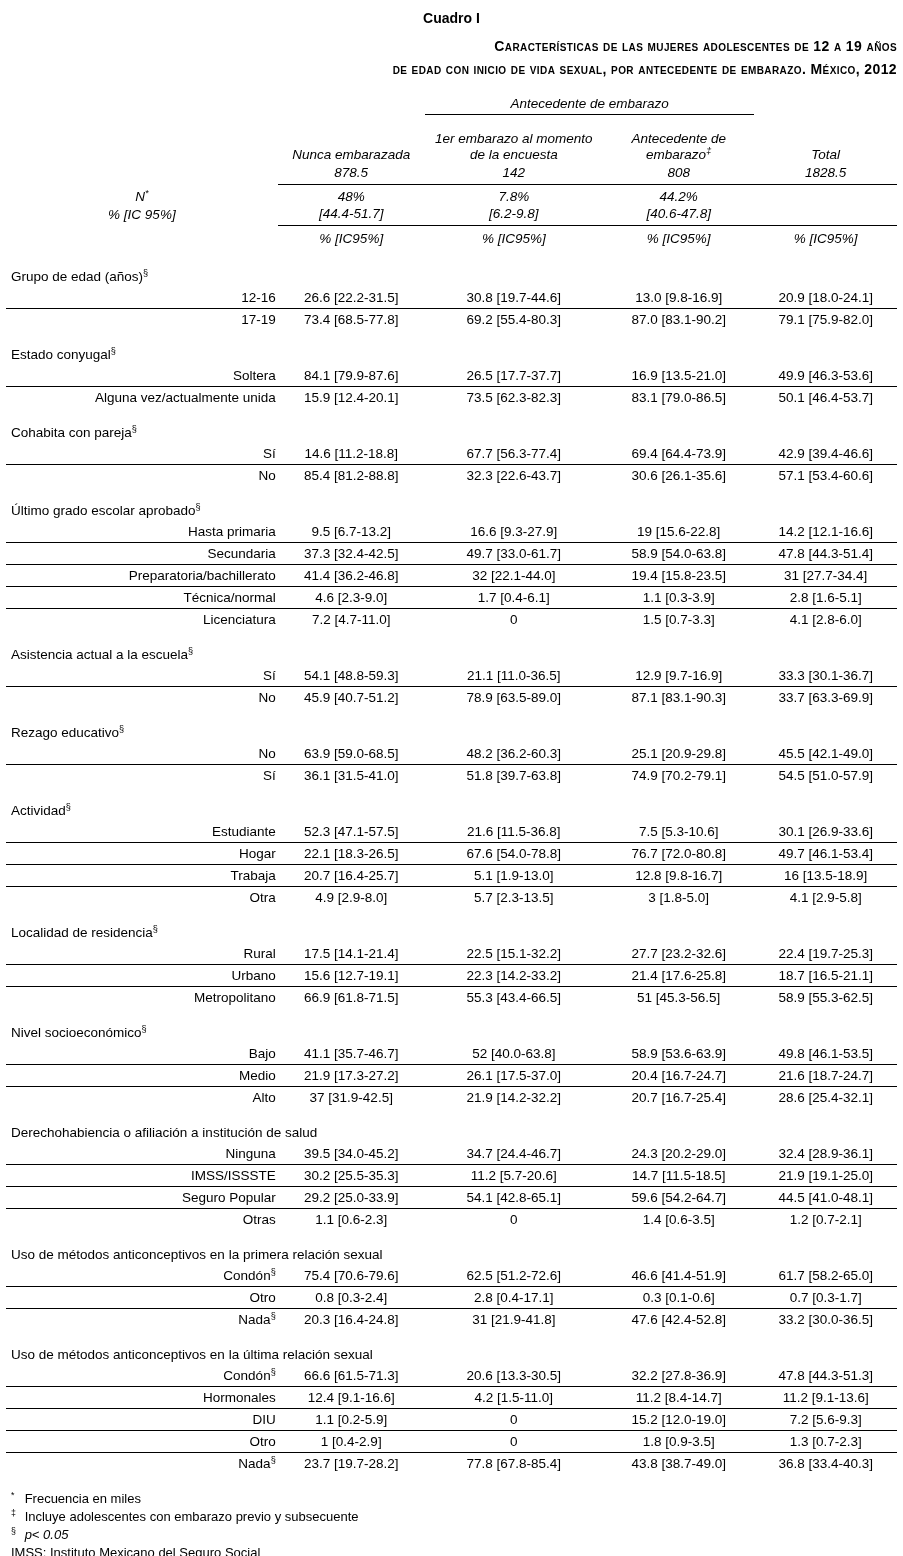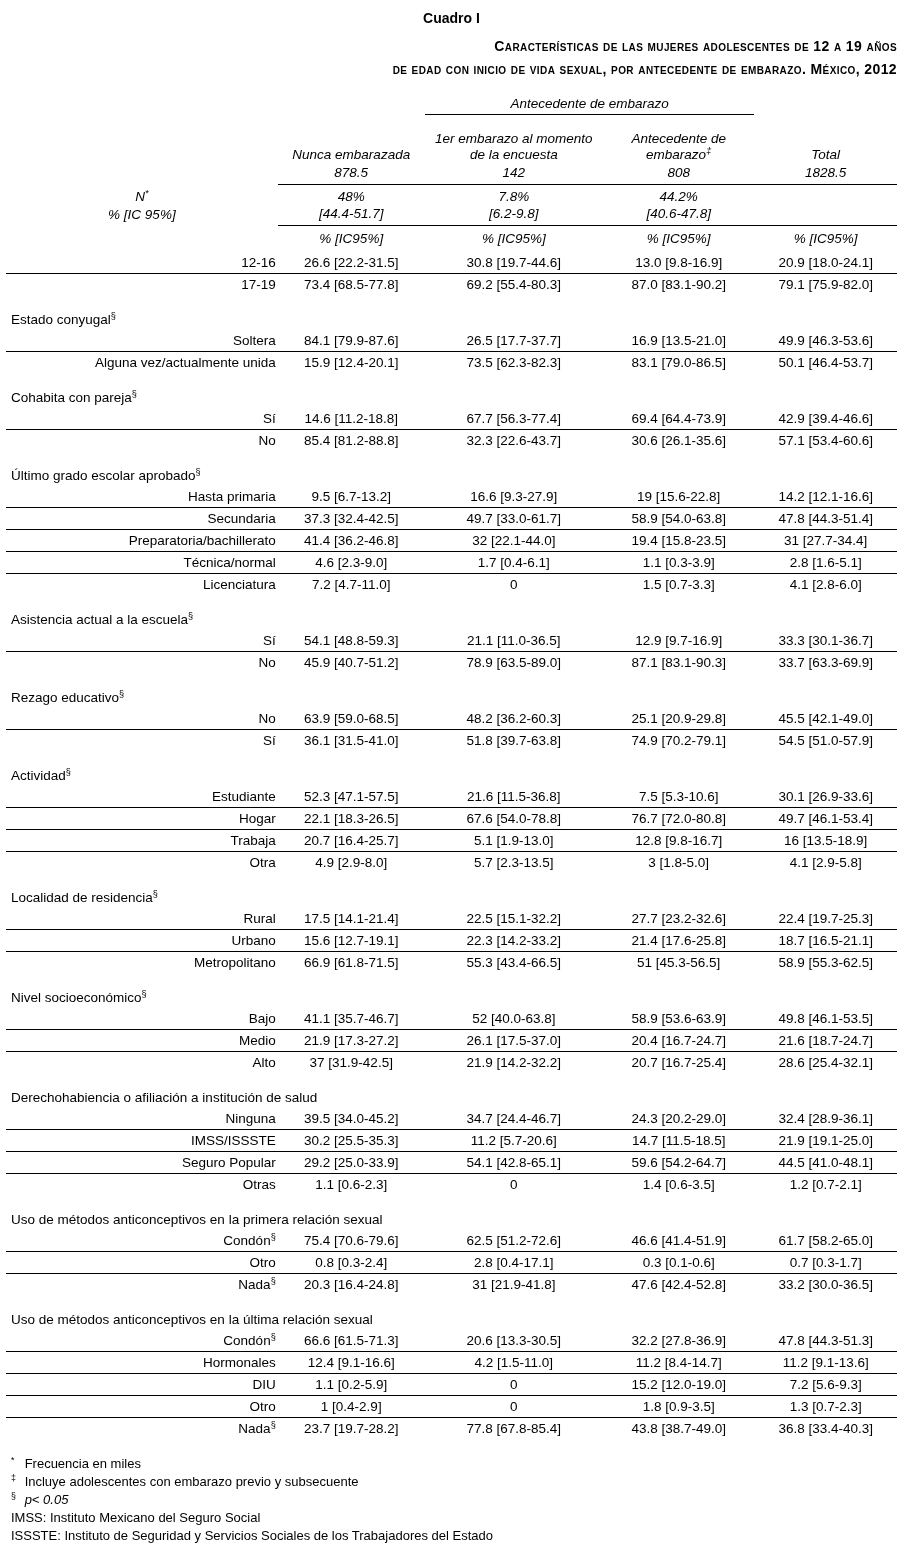--- a/index.html
+++ b/index.html
@@ -126,20 +126,23 @@
       </tr>
       <tr class="h-sub">
         <td></td>
         <td>% [IC95%]</td>
         <td>% [IC95%]</td>
         <td>% [IC95%]</td>
         <td>% [IC95%]</td>
       </tr>
     </thead>
   <tbody>
+        <tr class="section-header">
+          <td colspan="5">Grupo de edad (años)<sup>§</sup></td>
+        </tr>
         <tr class="data">
           <td class="lbl">12-16</td>
           <td class="val">26.6 [22.2-31.5]</td>
           <td class="val">30.8 [19.7-44.6]</td>
           <td class="val">13.0 [9.8-16.9]</td>
           <td class="val">20.9 [18.0-24.1]</td>
         </tr>
         <tr class="data">
           <td class="lbl">17-19</td>
           <td class="val">73.4 [68.5-77.8]</td>

